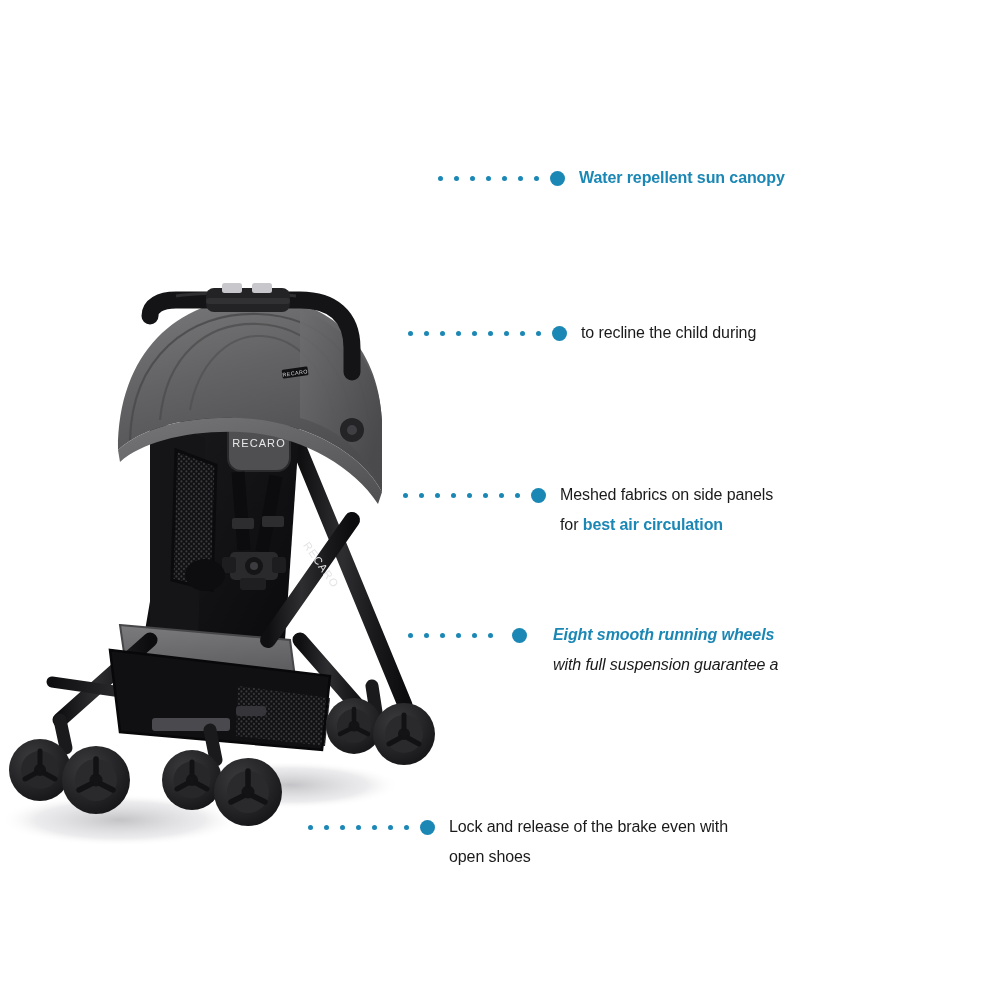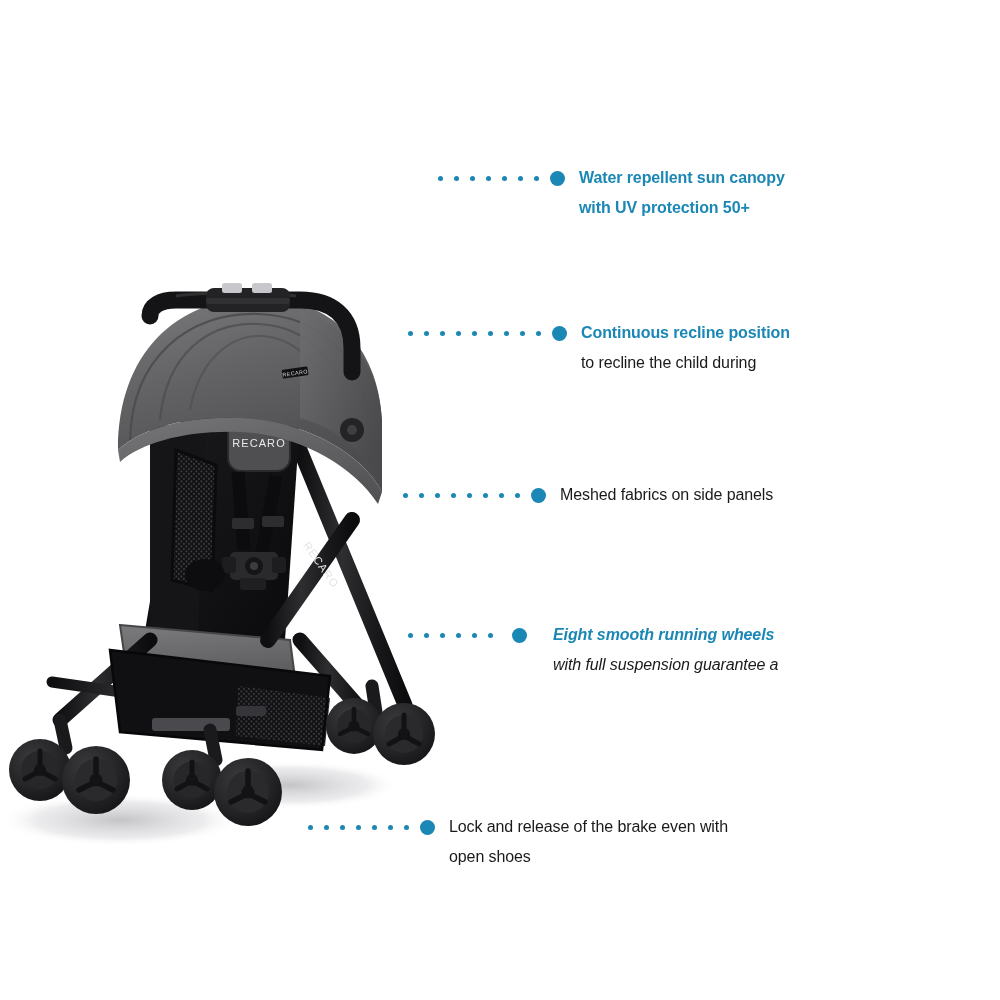--- a/index.html
+++ b/index.html
@@ -269,57 +269,56 @@
       <span class="dot"></span>
       <span class="dot"></span>
       <span class="dot"></span>
       <span class="dot"></span>
       <span class="dot"></span>
       <span class="dot"></span>
       <span class="bullet"></span>
     </span>
     <span class="ctext">
       <div class="line em">Water repellent sun canopy</div>
-      <div class="line em">with UV protection 50+</div>
     </span>
   </div>
 
   <div class="callout" style="left:408px; top:318px;">
     <span class="leader">
       <span class="dot"></span>
       <span class="dot"></span>
       <span class="dot"></span>
       <span class="dot"></span>
       <span class="dot"></span>
       <span class="dot"></span>
       <span class="dot"></span>
       <span class="dot"></span>
       <span class="dot"></span>
       <span class="bullet"></span>
     </span>
     <span class="ctext">
-      <div class="line em">Continuous recline position</div>
       <div class="line">to recline the child during</div>
     </span>
   </div>
 
   <div class="callout" style="left:403px; top:480px;">
     <span class="leader">
       <span class="dot"></span>
       <span class="dot"></span>
       <span class="dot"></span>
       <span class="dot"></span>
       <span class="dot"></span>
       <span class="dot"></span>
       <span class="dot"></span>
       <span class="dot"></span>
       <span class="bullet"></span>
     </span>
     <span class="ctext">
       <div class="line">Meshed fabrics on side panels</div>
+      <div class="line"><span>for </span><span class="em-in">best air circulation</span></div>
     </span>
   </div>
 
   <div class="callout" style="left:408px; top:620px;font-style:italic;">
     <span class="leader" style="margin-right:12px;">
       <span class="dot"></span>
       <span class="dot"></span>
       <span class="dot"></span>
       <span class="dot"></span>
       <span class="dot"></span>

